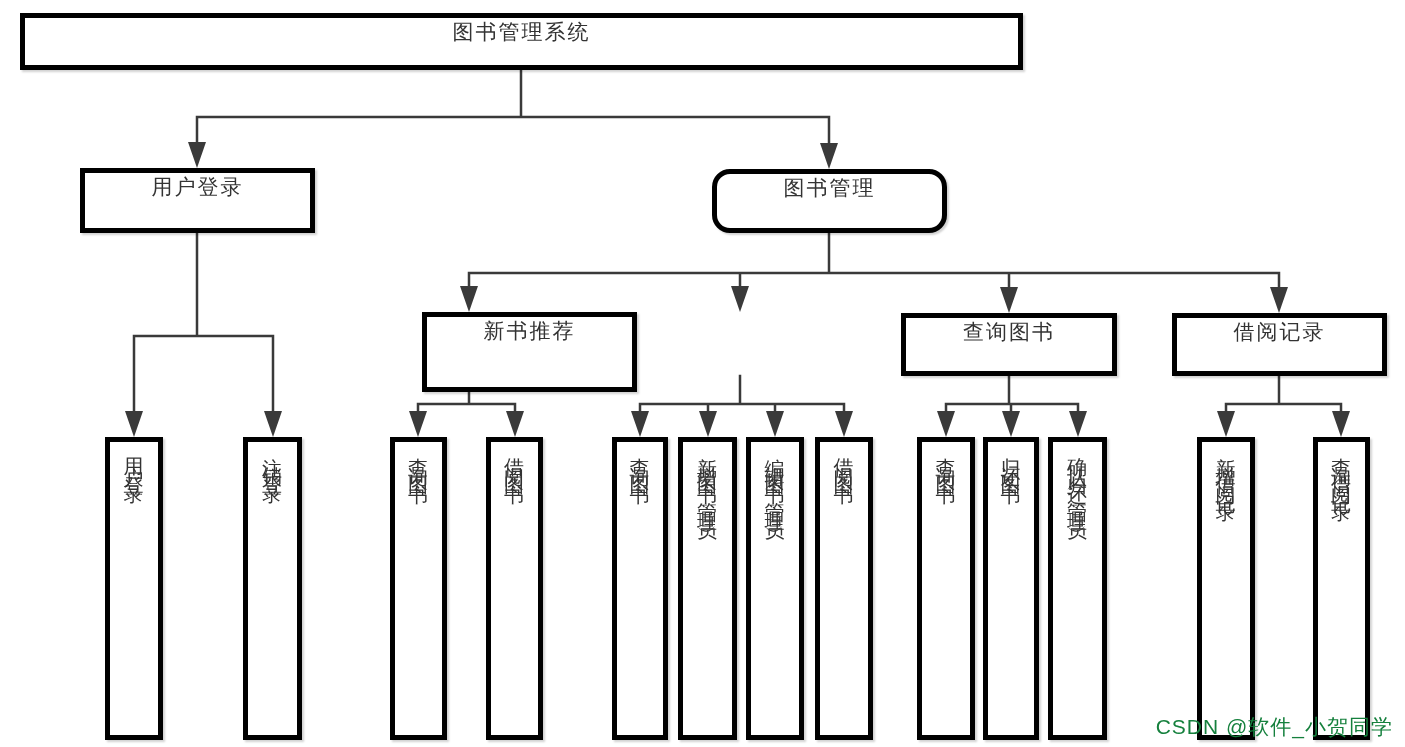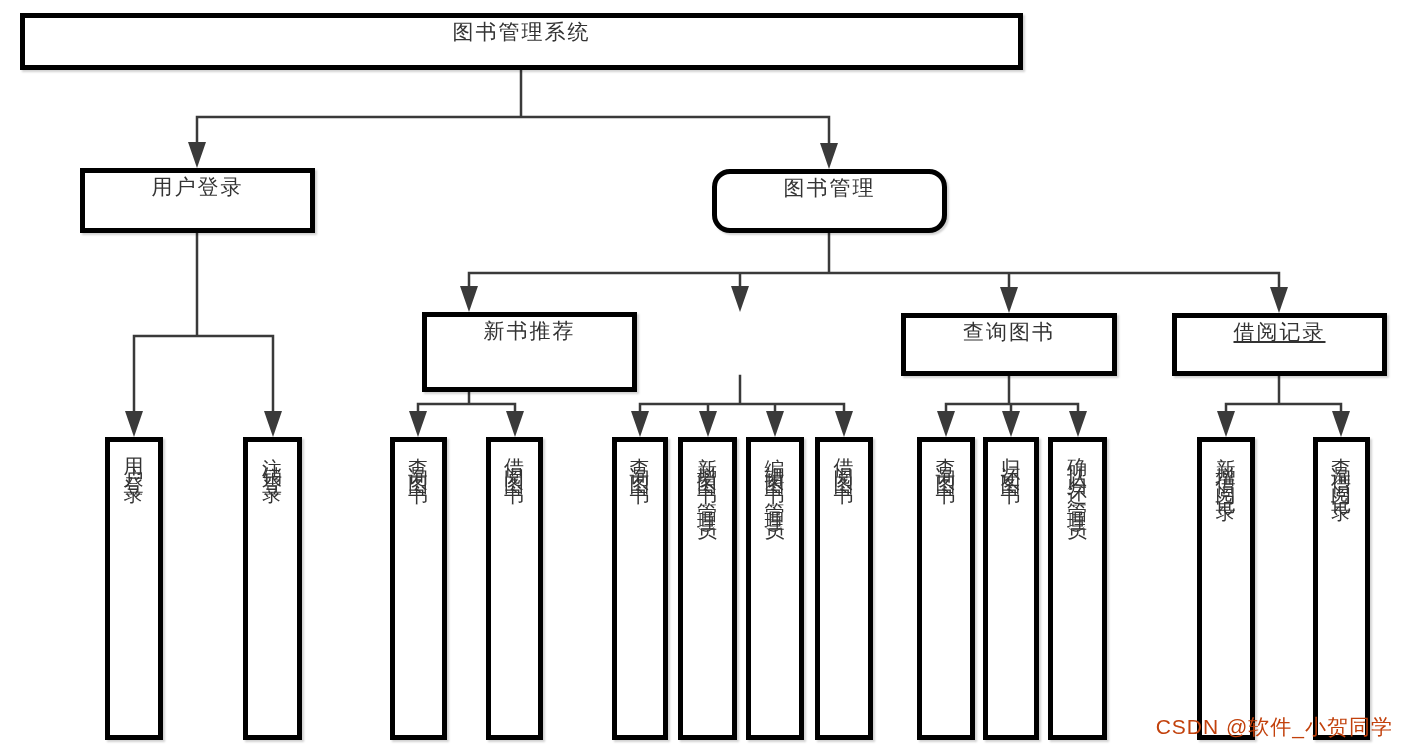--- a/index.html
+++ b/index.html
@@ -31,21 +31,21 @@
     text-orientation:mixed;
     font-size:20px;
     letter-spacing:9px;
     line-height:1;
   }
   .watermark{
     position:absolute;
     right:12px;
     bottom:6px;
     font-size:21px;
-    color:#c2410c;
+    color:#15803d;
     letter-spacing:1px;
     white-space:nowrap;
   }
 </style>
 </head>
 <body>
 
 <div class="stage">
 
   <svg class="connector-layer" width="1405" height="747" viewBox="0 0 1405 747">
@@ -98,21 +98,21 @@
   <div class="node hnode" style="left:712px;top:169px;width:235px;height:64px;border-radius:18px;">
     <span>图书管理</span>
   </div>
 
   <div class="node hnode" style="left:382px;top:312px;width:215px;height:80px;margin-left:40px;">
     <span>新书推荐</span>
   </div>
   <div class="node hnode" style="left:901px;top:313px;width:216px;height:63px;">
     <span>查询图书</span>
   </div>
-  <div class="node hnode" style="left:1172px;top:313px;width:215px;height:63px;text-decoration:underline;">
+  <div class="node hnode" style="left:1172px;top:313px;width:215px;height:63px;">
     <span>借阅记录</span>
   </div>
 
   <div class="node vnode" style="left:105px;top:437px;width:58px;height:303px;">
     <span>用户登录</span>
   </div>
   <div class="node vnode" style="left:243px;top:437px;width:59px;height:303px;">
     <span>注销登录</span>
   </div>
 

